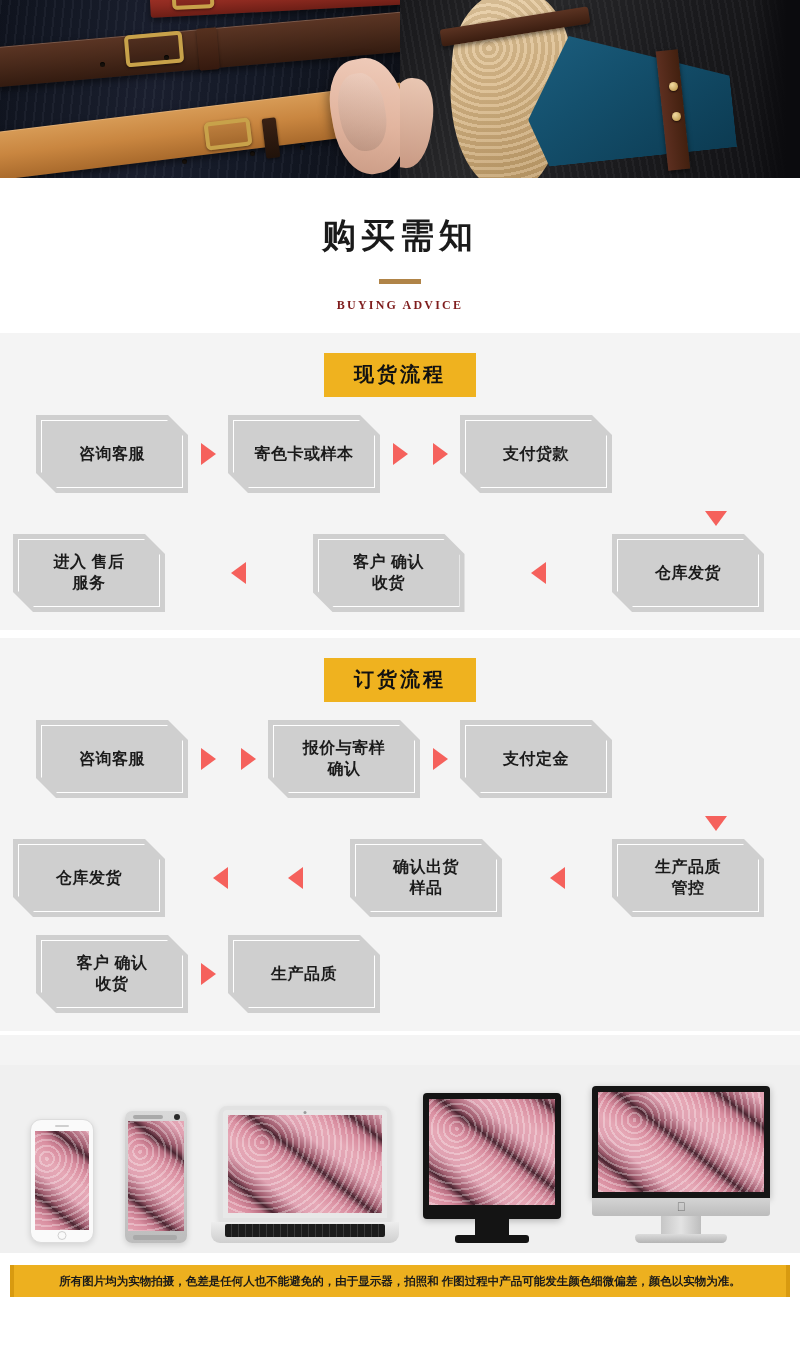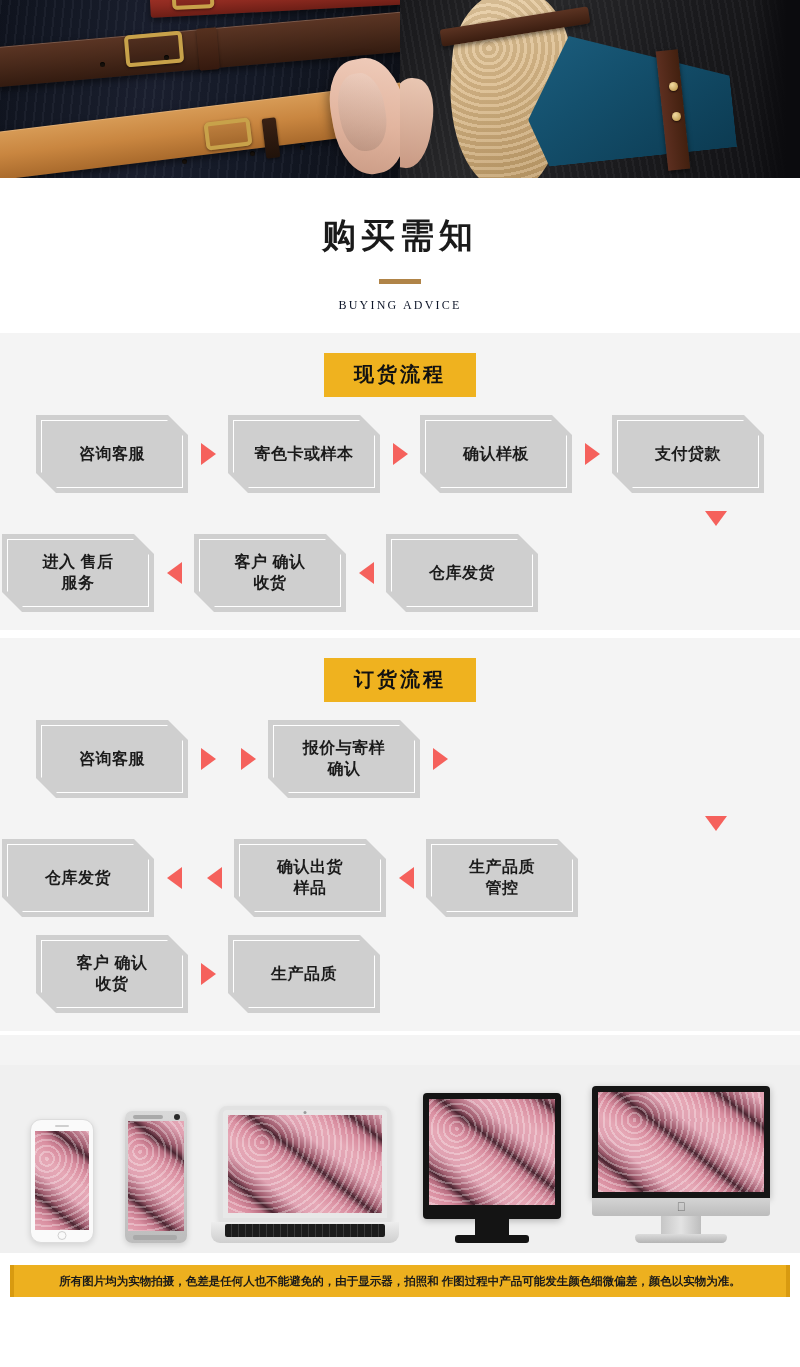--- a/index.html
+++ b/index.html
@@ -124,36 +124,36 @@
 
   
   .title-block { background: #ffffff; padding: 26px 0 20px; text-align: center; }
   .title-cn {
     font-family: "Liberation Serif", "DejaVu Serif", serif;
     font-size: 34px; font-weight: 700; color: #1a1a1a; letter-spacing: 5px; margin-top: 9px;
   }
   .title-rule { width: 42px; height: 5px; background: #b08448; margin: 20px auto 14px; }
   .title-en {
     font-family: "Liberation Serif", "DejaVu Serif", serif;
-    font-size: 12px; font-weight: 400; color: #0f172a; letter-spacing: 2.2px;
+    font-size: 12px; font-weight: 700; color: #7f1d1d; letter-spacing: 2.2px;
   }
 
   
   .flow-section { background: #f4f4f4; padding: 14px 0 18px; }
   .flow-section.second { margin-top: 4px; border-top: 4px solid #ffffff; }
   .badge-wrap { text-align: center; margin: 6px 8px 18px; }
   .badge {
     display: inline-block; background: #efb21f; color: #111111;
     font-family: "Liberation Serif", "DejaVu Serif", serif;
     font-size: 20px; font-weight: 700; letter-spacing: 3px;
     padding: 8px 30px 9px;
   }
 
   .row { display: flex; align-items: center; justify-content: flex-start; margin: 0 0 18px; padding-left: 36px; }
-  .row.rtl { justify-content: flex-start; padding-left: 2px; padding-right: 36px; }
+  .row.rtl { justify-content: space-between; padding-left: 13px; padding-right: 36px; }
   .row:last-child { margin-bottom: 0; }
 
   
   .node {
     position: relative; width: 152px; height: 78px; flex: none;
     background: #cfcfcf;
     clip-path: polygon(0 0, calc(100% - 20px) 0, 100% 20px, 100% 100%, 20px 100%, 0 calc(100% - 20px));
     display: flex; align-items: center; justify-content: center;
     filter: drop-shadow(7px 7px 0 #dcdcdc);
   }
@@ -324,24 +324,20 @@
       <div class="arrow">
           <i class="tri-right"></i>
         </div>
       <div class="node">
         <div class="node-inner"></div>
         <div class="node-label">寄色卡或样本</div>
       </div>
       <div class="arrow">
           <i class="tri-right"></i>
         </div>
-      <div class="node">
-        <div class="node-inner"></div>
-        <div class="node-label">确认样板</div>
-      </div>
       <div class="arrow">
           <i class="tri-right"></i>
         </div>
       <div class="node">
         <div class="node-inner"></div>
         <div class="node-label">支付贷款</div>
       </div>
     </div>
 
     <div class="downrow">
@@ -389,20 +385,24 @@
           <i class="tri-right"></i>
         </div>
       <div class="node">
         <div class="node-inner"></div>
         <div class="node-label">报价与寄样
 确认</div>
       </div>
       <div class="arrow">
           <i class="tri-right"></i>
         </div>
+      <div class="node">
+        <div class="node-inner"></div>
+        <div class="node-label">支付定金</div>
+      </div>
     </div>
 
     <div class="downrow">
         <i class="tri-down"></i>
       </div>
 
     <div class="row rtl">
       <div class="node">
         <div class="node-inner"></div>
         <div class="node-label">仓库发货</div>

